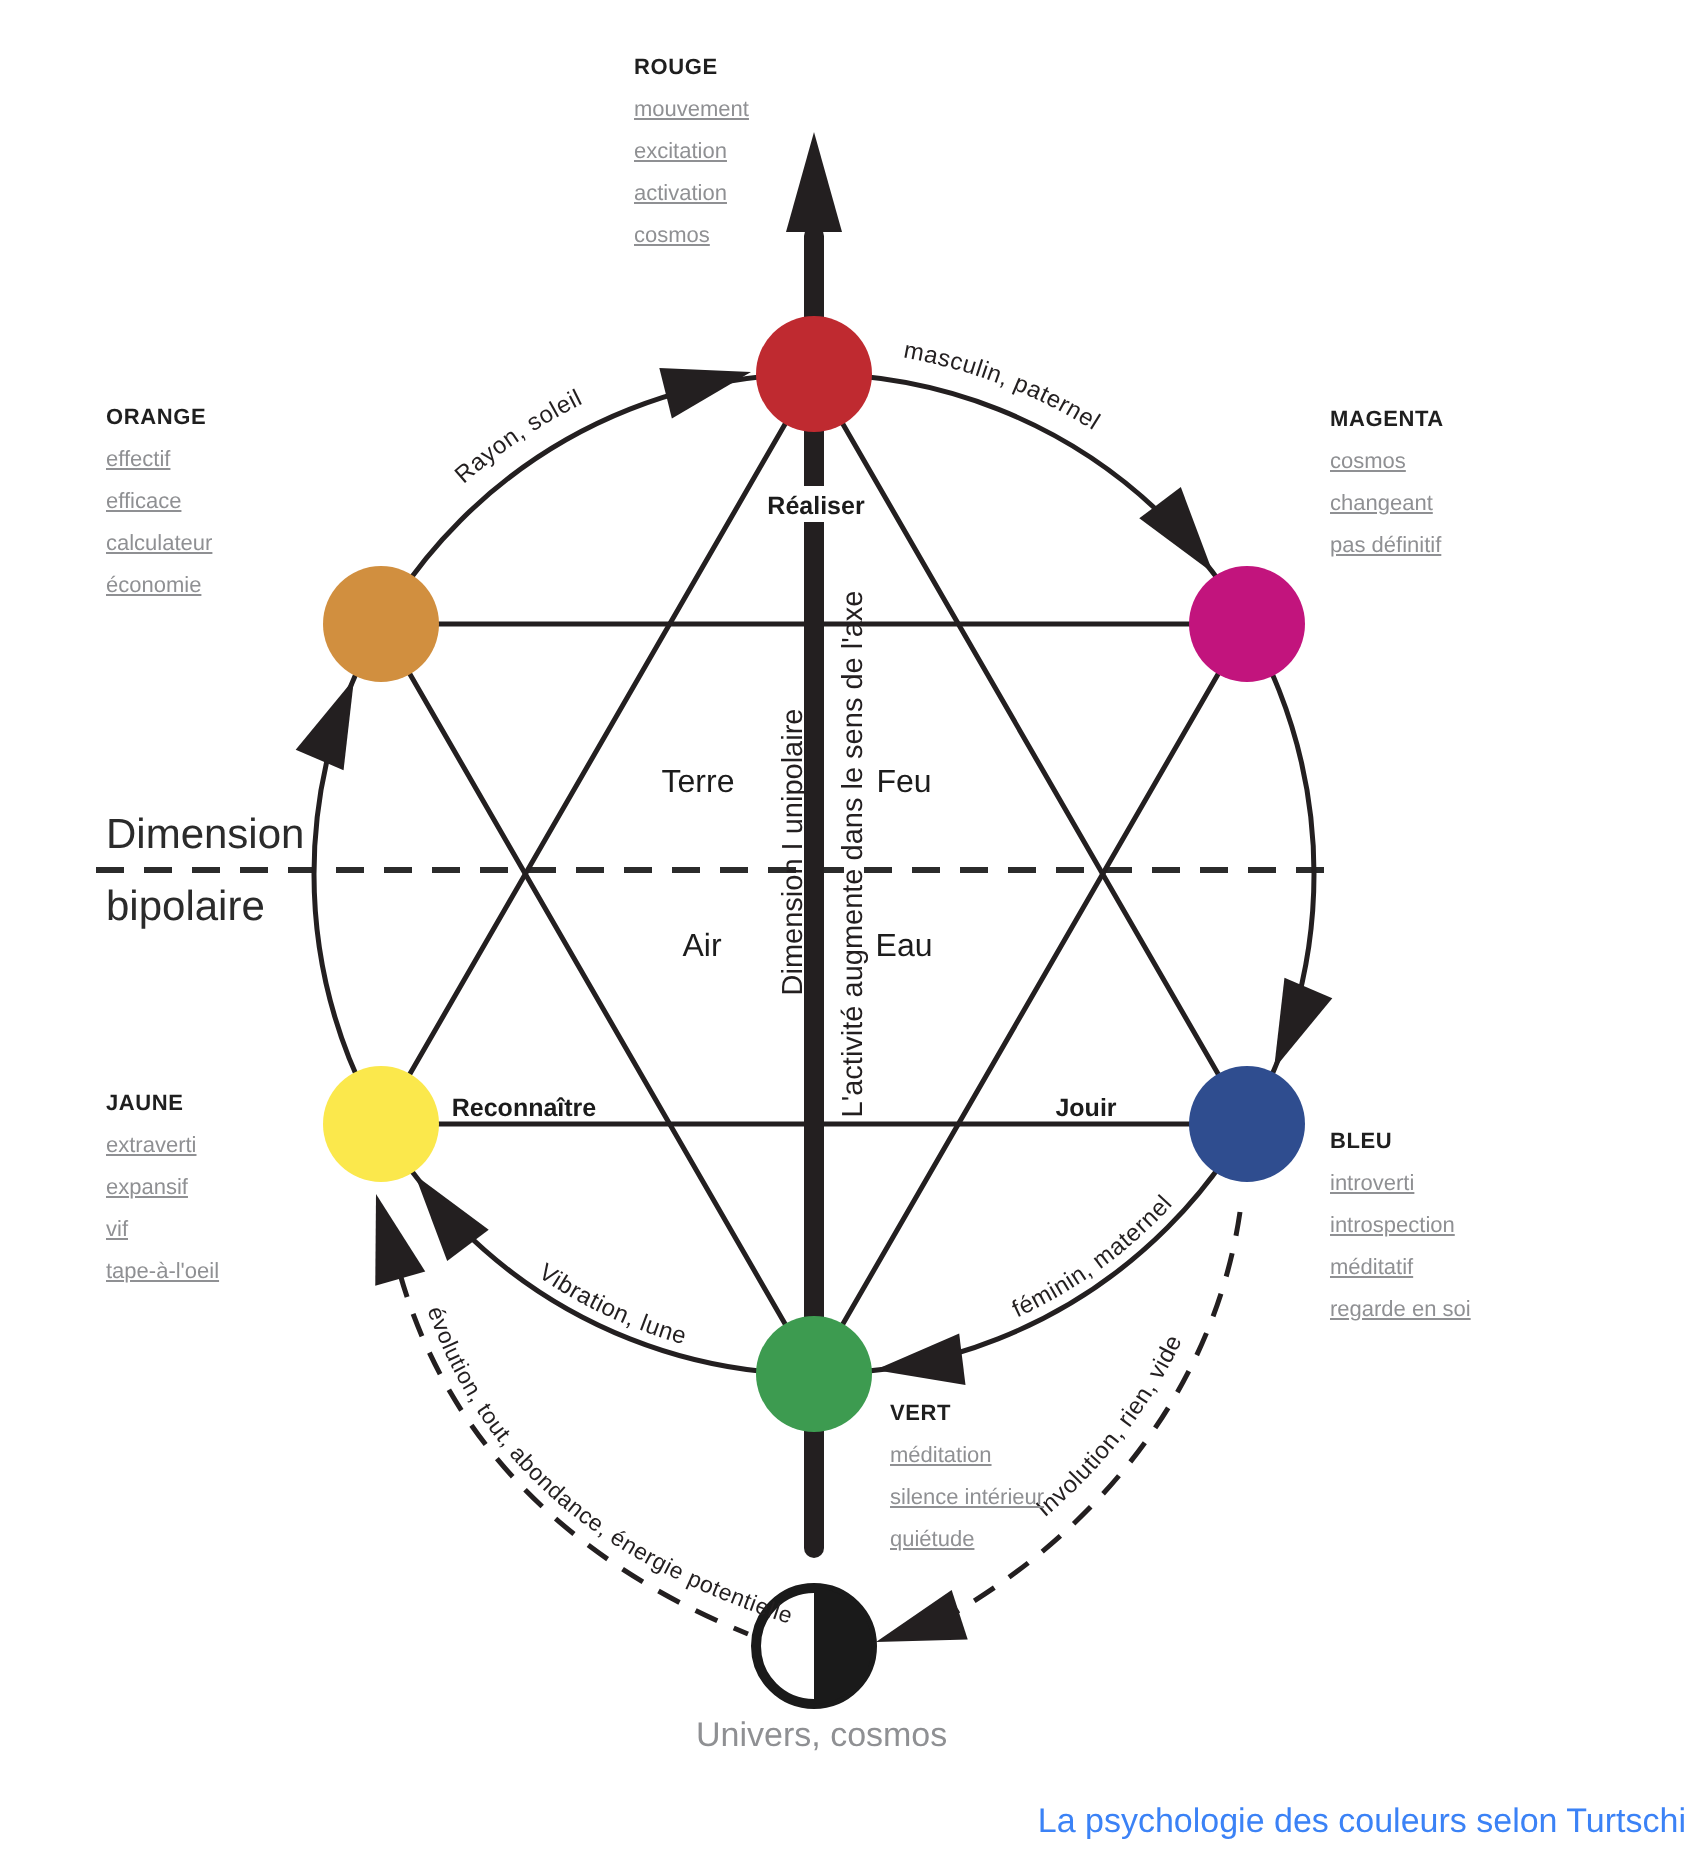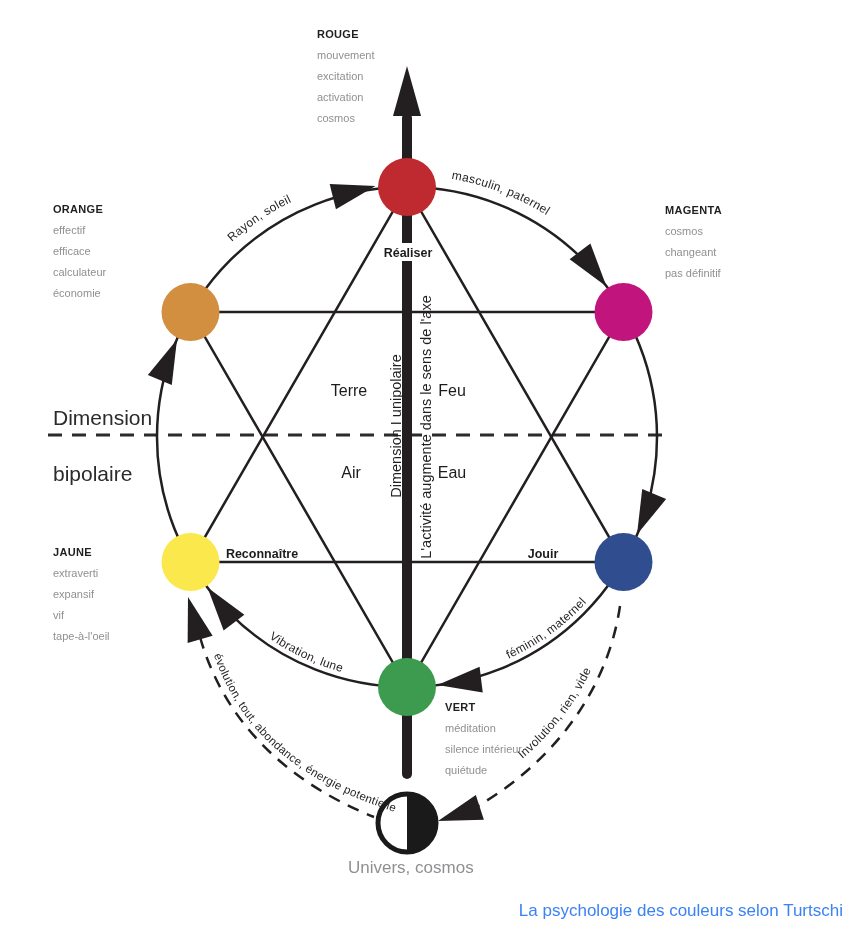--- a/index.html
+++ b/index.html
@@ -1,21 +1,21 @@
 <!DOCTYPE html>
 <html><head>
 <meta charset="utf-8">
 <style>
   html,body{margin:0;padding:0;background:#ffffff;}
   .stage{position:relative;width:846px;height:932px;background:#fff;overflow:hidden;
          font-family:"Liberation Sans", sans-serif;}
   svg{position:absolute;left:0;top:0;}
   .cblock{position:absolute;font-size:11px;line-height:21px;white-space:nowrap;}
   .ctitle{font-weight:bold;color:#1f1f1f;letter-spacing:.3px;}
-  .ctrait{color:#8f9093;}
+  .ctrait{color:#8f9093;text-decoration:underline;}
   .dimword{position:absolute;font-size:21px;color:#2b2b2b;white-space:nowrap;}
   .caption{position:absolute;right:3px;top:901px;font-size:17px;color:#3b82f6;white-space:nowrap;}
   .univers-label{position:absolute;left:348px;top:858px;width:120px;text-align:center;
                  font-size:17px;color:#8f9093;white-space:nowrap;}
   text{font-family:"Liberation Sans", sans-serif;}
   .arc-label{font-size:12px;fill:#231f20;letter-spacing:.3px;}
   .verb{font-size:12.5px;font-weight:600;fill:#1c1c1c;}
   .element{font-size:16px;fill:#1c1c1c;}
   .axis-label{font-size:14.5px;fill:#231f20;}
 </style>
@@ -125,28 +125,35 @@
   </div>
 
   <div class="cblock" style="left:53px;top:542px">
     <div class="ctitle">JAUNE</div>
     <div class="ctrait">extraverti</div>
     <div class="ctrait">expansif</div>
     <div class="ctrait">vif</div>
     <div class="ctrait">tape-à-l'oeil</div>
   </div>
 
+  <div class="cblock" style="left:665px;top:561px">
+    <div class="ctitle">BLEU</div>
+    <div class="ctrait">introverti</div>
+    <div class="ctrait">introspection</div>
+    <div class="ctrait">méditatif</div>
+    <div class="ctrait">regarde en soi</div>
+  </div>
 
   <div class="cblock" style="left:445px;top:697px">
     <div class="ctitle">VERT</div>
     <div class="ctrait">méditation</div>
     <div class="ctrait">silence intérieur</div>
     <div class="ctrait">quiétude</div>
   </div>
 
   <div class="dimword" style="left:53px;top:406px">Dimension</div>
-  <div class="dimword" style="left:53px;top:462px">bipolaire</div>
+  <div class="dimword" style="left:53px;top:442px">bipolaire</div>
 
   <div class="univers-label">Univers, cosmos</div>
 
   <div class="caption">La psychologie des couleurs selon Turtschi</div>
 
 </div>
 
 </body></html>

